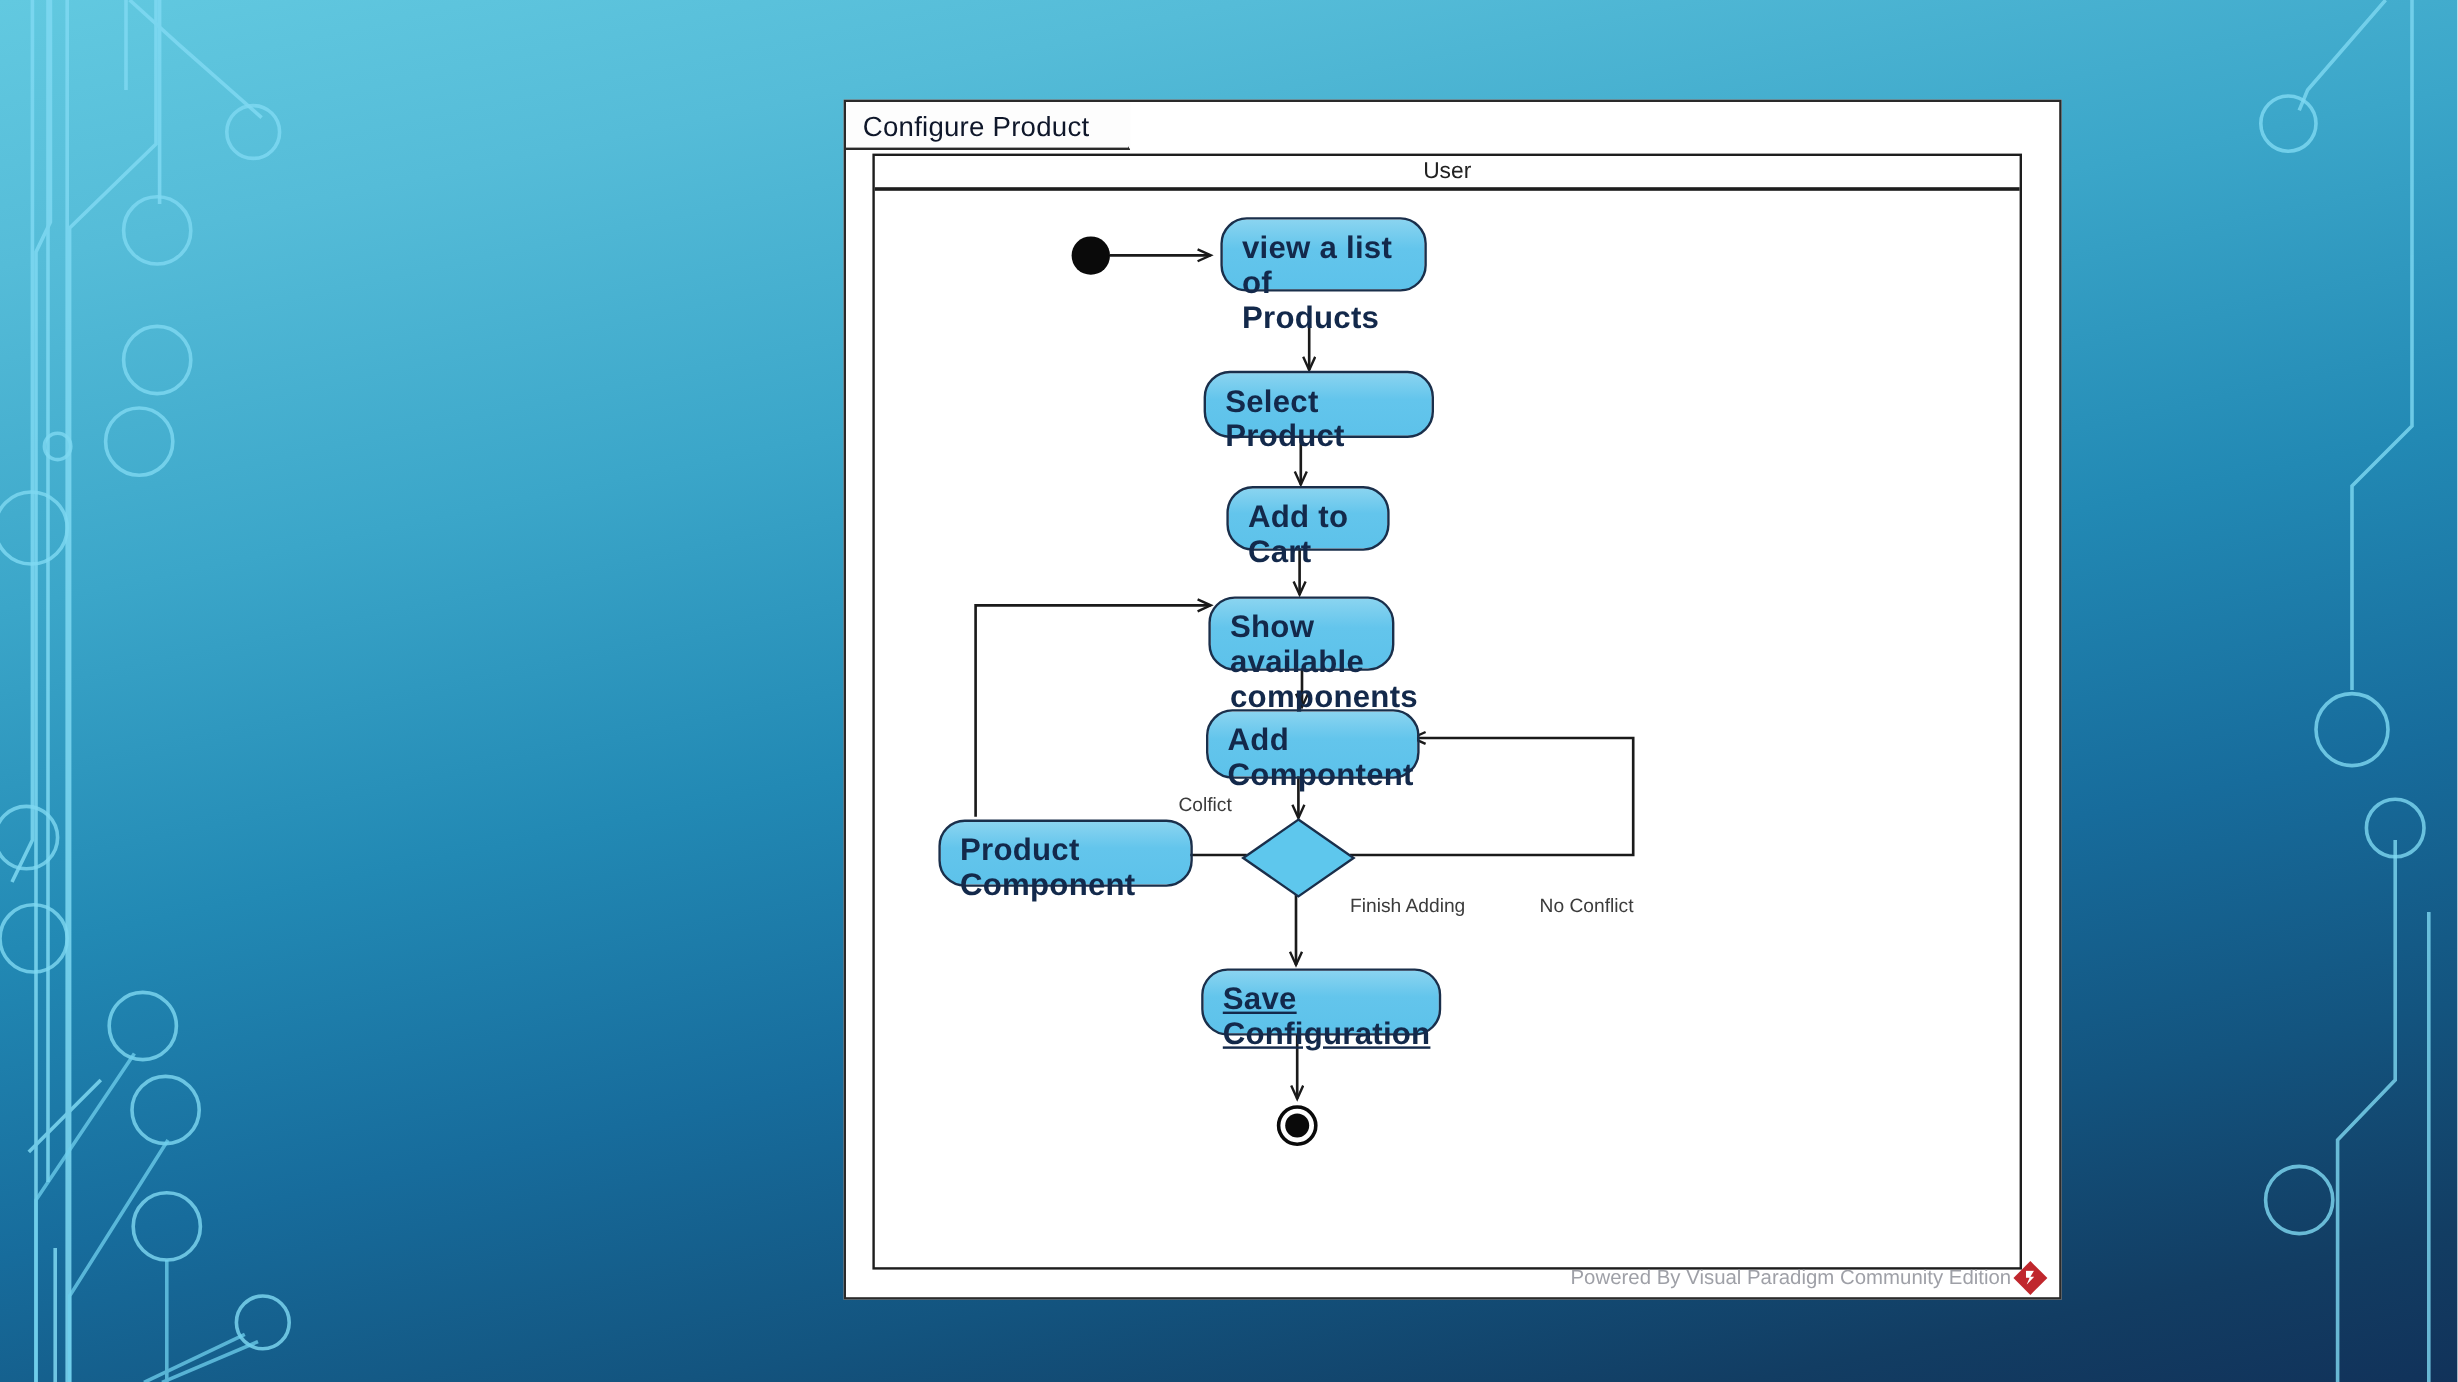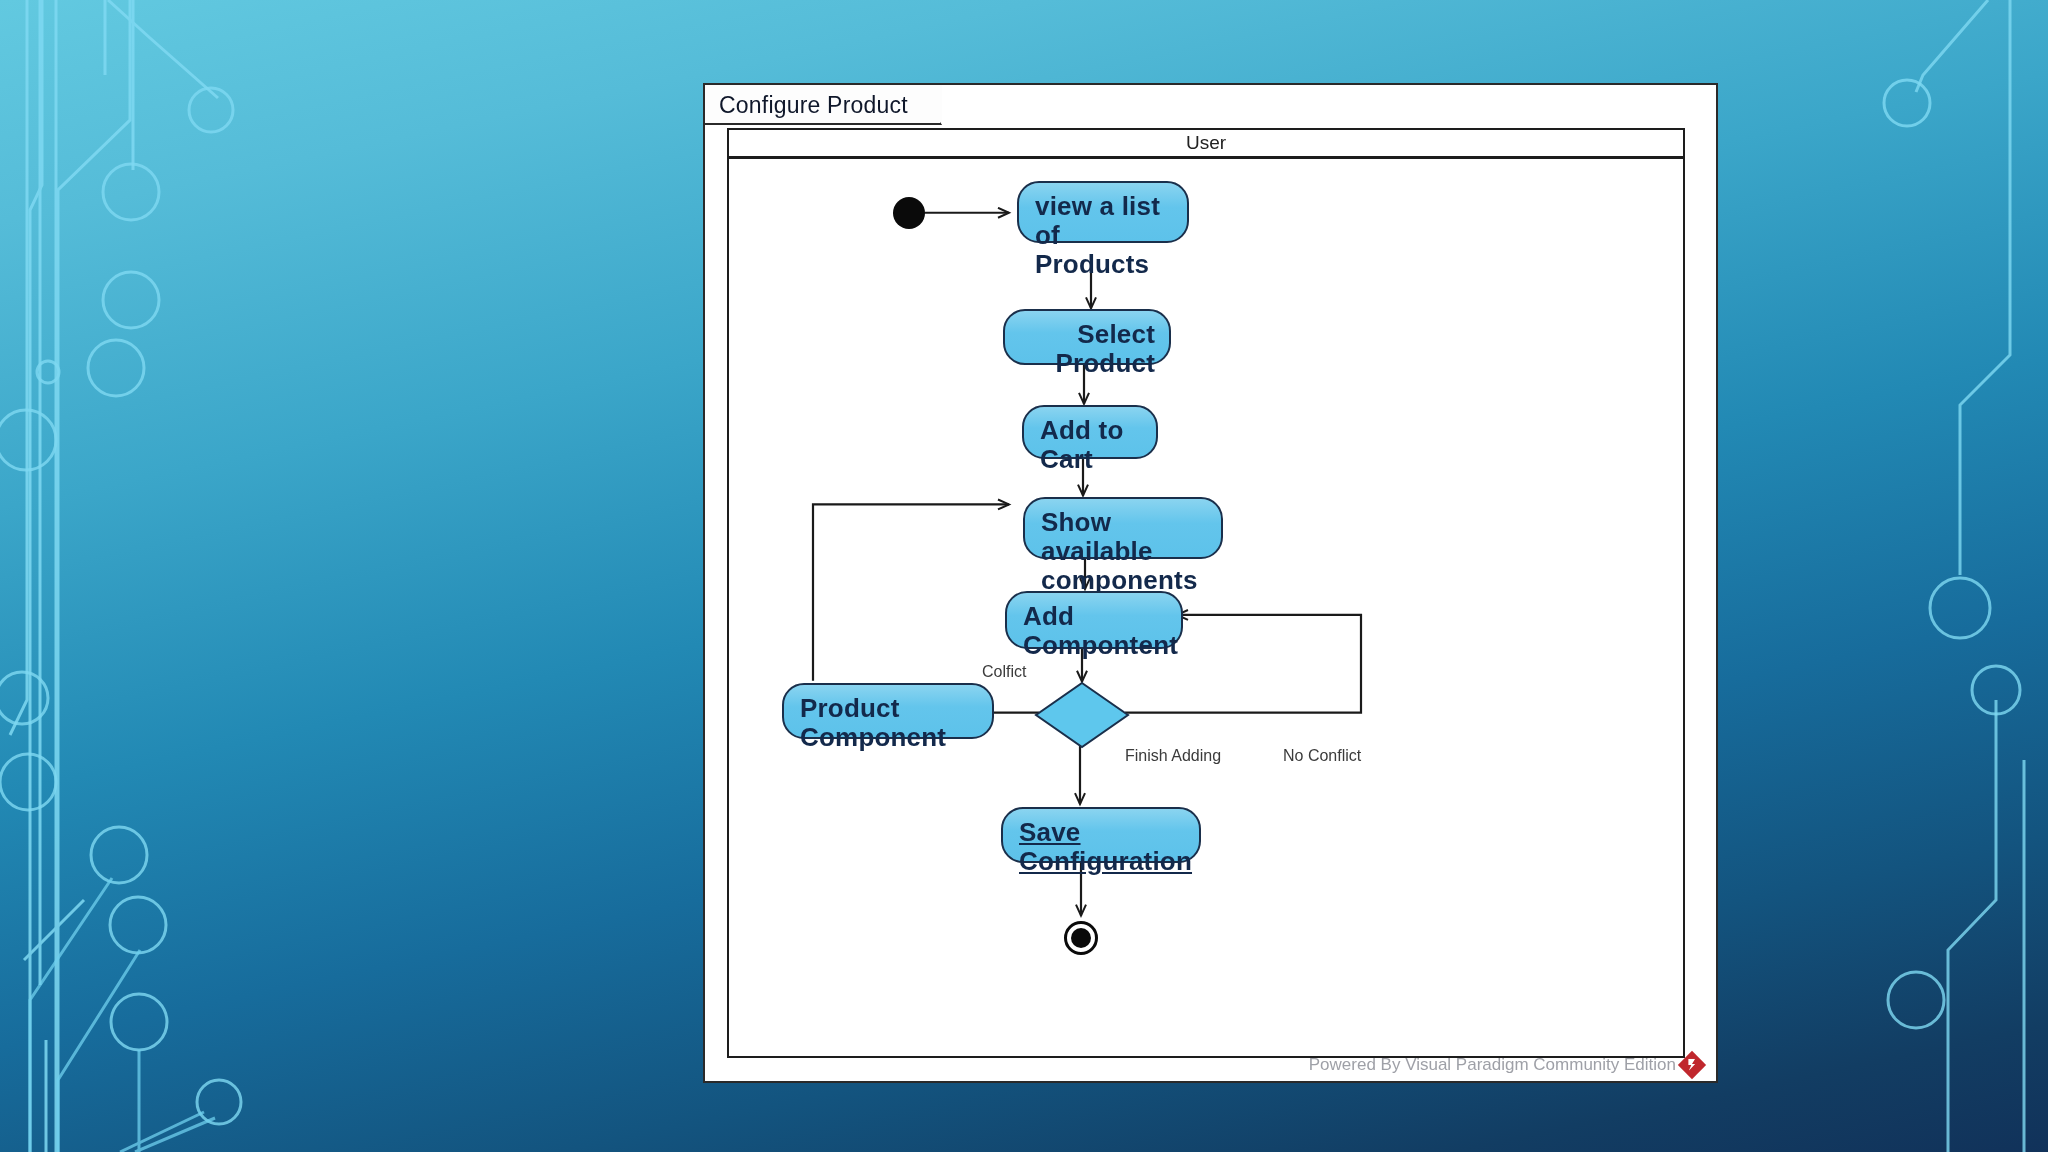--- a/index.html
+++ b/index.html
@@ -309,29 +309,29 @@
             <path d="M84 524 V347 H280"></path>
           </g>
         </svg>
 
         <div class="terminal-node initial-dot" style="left:164px; top:38px;"></div>
 
         <div class="node" style="left:288px; top:22px; width:172px; height:62px;">
           <span>view a list of Products</span>
         </div>
 
-        <div class="node" style="left:274px; top:150px; width:168px; height:56px;text-align:right;">
+        <div class="node" style="left:274px; top:150px; width:192px; height:56px;">
           <span>Select Product</span>
         </div>
 
         <div class="node" style="left:293px; top:246px; width:136px; height:54px;">
           <span>Add to Cart</span>
         </div>
 
-        <div class="node" style="left:278px; top:338px; width:200px; height:62px;margin-left:16px;">
+        <div class="node" style="left:278px; top:338px; width:155px; height:62px;">
           <span>Show available components</span>
         </div>
 
         <div class="node" style="left:276px; top:432px; width:178px; height:58px;">
           <span>Add Compontent</span>
         </div>
 
         <div class="decision-node" style="left:305px; top:522px; width:96px; height:68px;">
           <svg width="96" height="68" viewBox="0 0 96 68">
             <polygon points="48,2 94,34 48,66 2,34" fill="#5ec7ed" stroke="#1a2f4b" stroke-width="2"></polygon>

